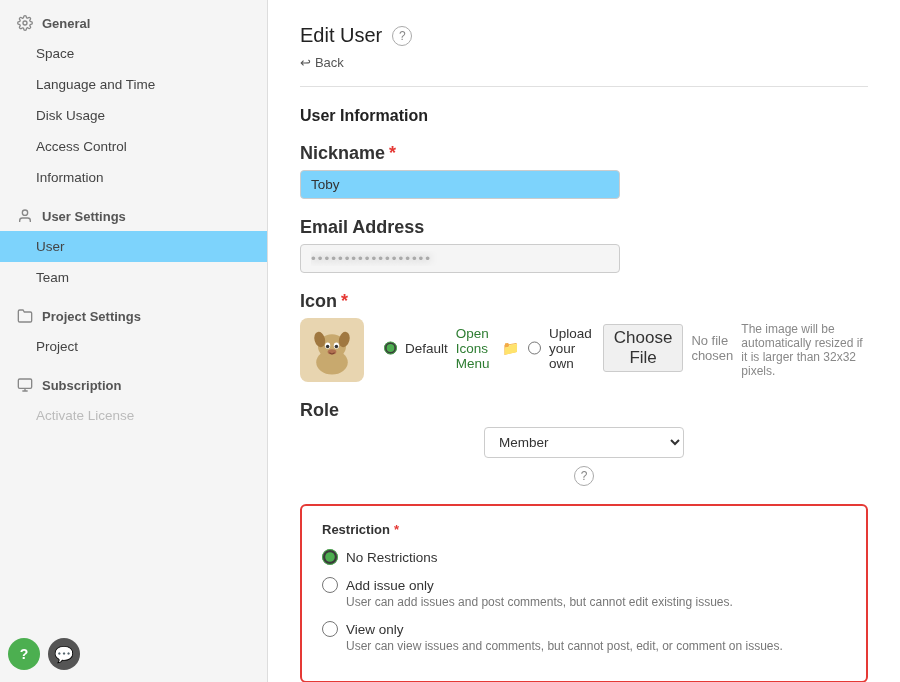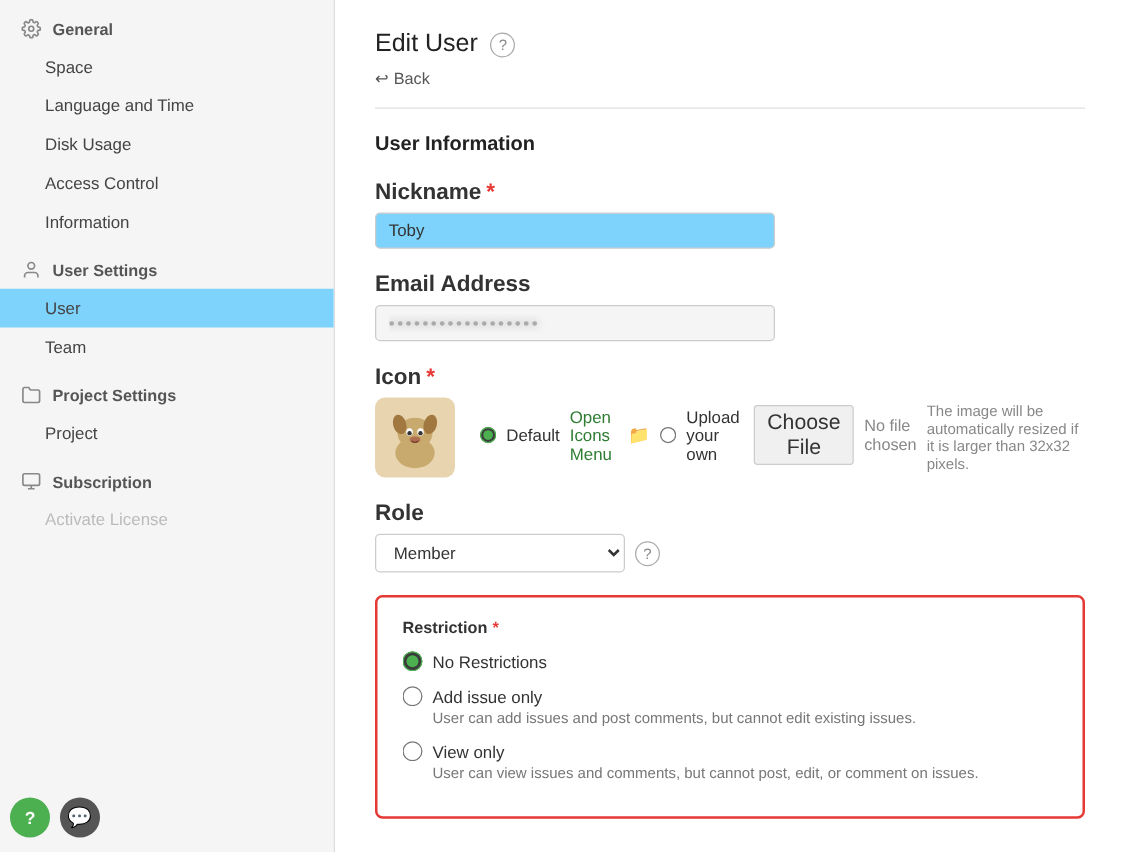--- a/index.html
+++ b/index.html
@@ -223,20 +223,21 @@
       font-size: 12px;
       color: #888;
       margin-top: 4px;
     }
 
     
     .role-row {
       display: flex;
       align-items: center;
       gap: 8px;
+      flex-direction: column;
     }
     .role-select {
       width: 200px;
       padding: 6px 10px;
       border: 1px solid #ccc;
       border-radius: 4px;
       font-size: 13.5px;
       color: #333;
       background: #fff;
     }

